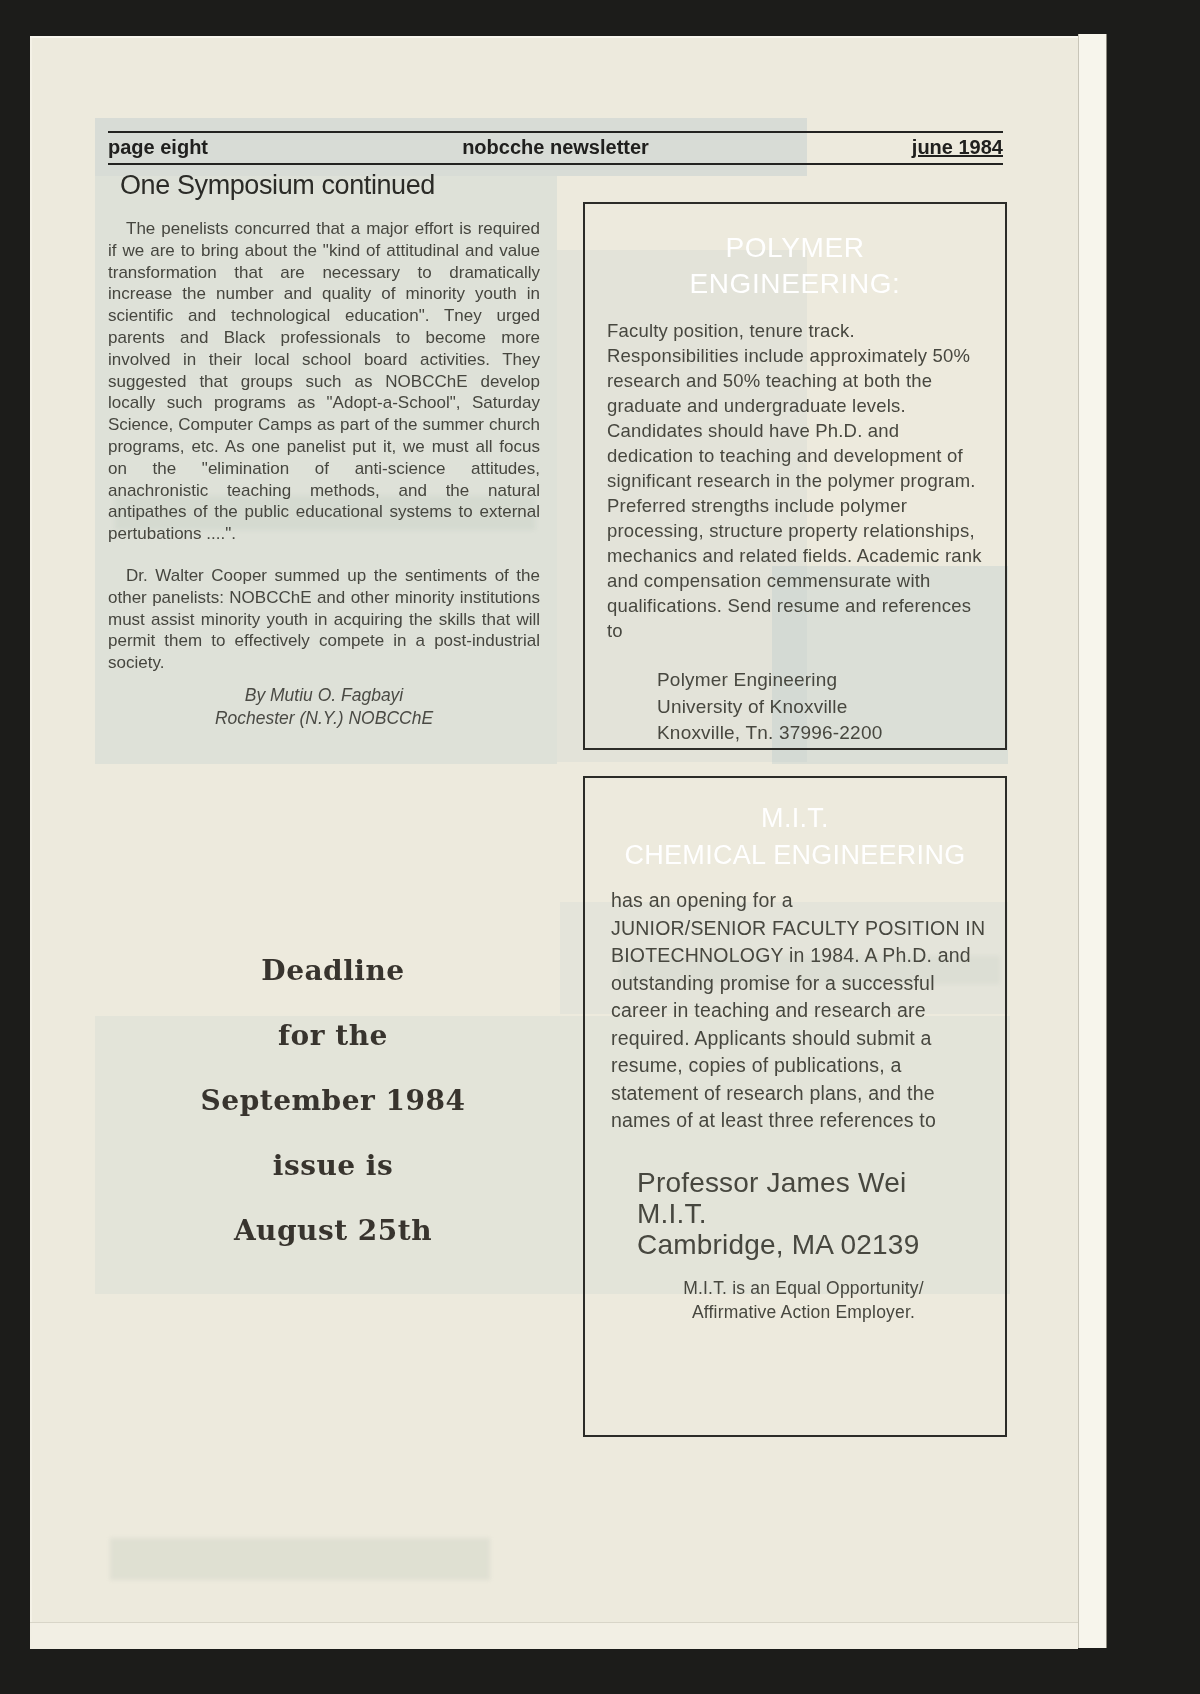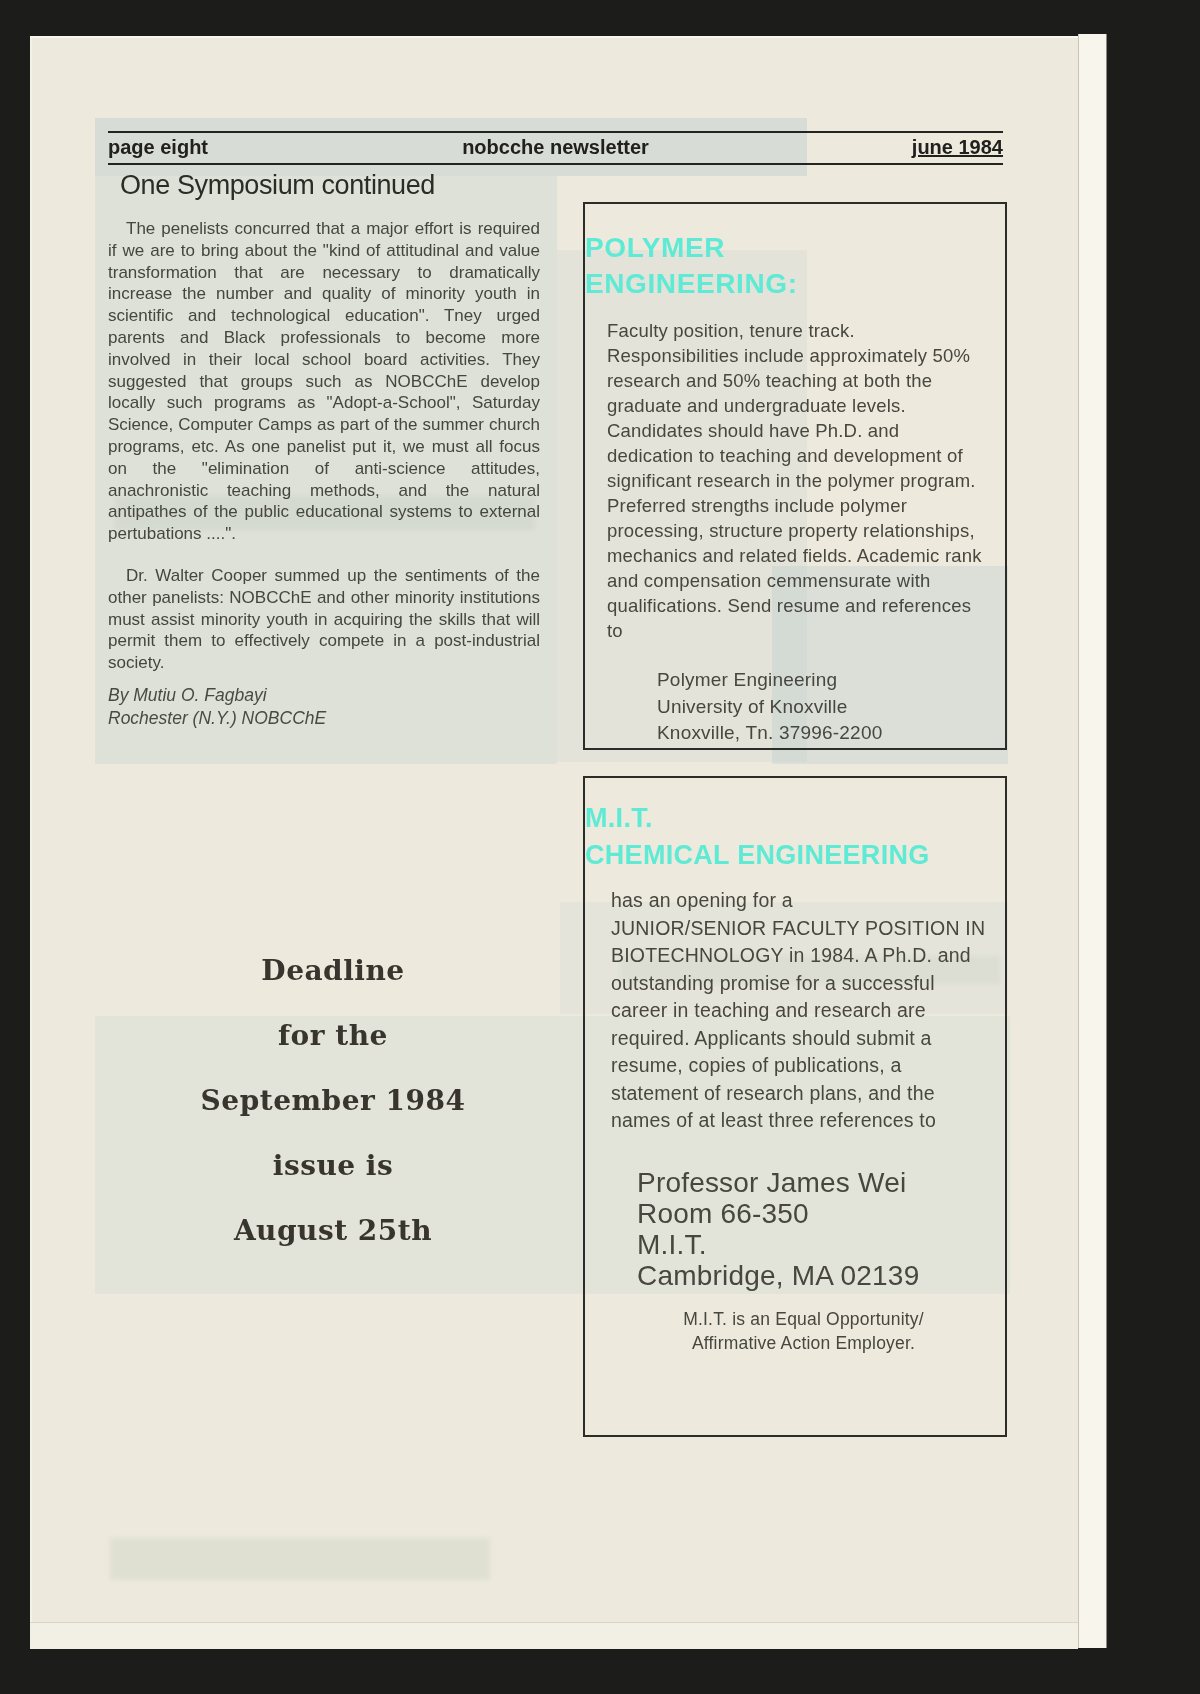--- a/index.html
+++ b/index.html
@@ -37,40 +37,40 @@
     position:absolute; left:120px; top:170px; width:480px;
     font-size:27px; font-weight:400; letter-spacing:-0.4px; color:#2b2b27;
   }
   .article {
     position:absolute; left:108px; top:218px; width:432px;
     font-size:17px; line-height:21.8px; color:#46463f; text-align:justify;
   }
   .article p { margin:0 0 20px 0; text-indent:18px; }
   .byline {
     position:absolute; left:108px; top:684px; width:432px;
-    font-style:italic; font-size:17.5px; line-height:23px; color:#4a4a44; text-align:left;
+    font-style:italic; font-size:17.5px; line-height:23px; color:#4a4a44; text-align:center;
   }
 
   
   .deadline {
     position:absolute; left:118px; top:938px; width:430px;
     font-family:"DejaVu Serif", serif; font-weight:700;
     font-size:28px; line-height:65px; text-align:center; color:#38342e;
     letter-spacing:0.5px;
   }
 
   
   .adbox {
     position:absolute; left:583px; width:424px;
     border:2.5px solid #2c2c28; background:transparent; box-sizing:border-box;
     color:#47473f; letter-spacing:0.2px;
   }
   .adbox.polymer { top:202px; height:548px; }
   .adbox.mit { top:776px; height:661px; }
-  .ad-title { text-align:left; font-weight:700; color:#5eead4; }
+  .ad-title { text-align:center; font-weight:400; color:#ffffff; }
   .polymer .ad-title { margin-top:26px; font-size:28px; line-height:36px; letter-spacing:0.6px; }
   .mit .ad-title { margin-top:22px; font-size:27px; line-height:37px; letter-spacing:0.3px; }
   .ad-title span { display:block; }
   .polymer .ad-body { margin:16px 20px 0 22px; font-size:18.5px; line-height:25px; }
   .mit .ad-body { margin:13px 16px 0 26px; font-size:19.5px; line-height:27.5px; }
   .ad-body span { display:block; }
   .ad-address { list-style:none; padding:0; }
   .polymer .ad-address { margin:24px 0 0 72px; font-size:19px; line-height:26.5px; }
   .mit .ad-address { margin:32px 0 8px 52px; font-size:28px; line-height:31px; }
   .ad-eeo { margin-top:16px; text-align:center; font-size:17.5px; line-height:24px; }
@@ -139,21 +139,20 @@
     <div class="ad-title">
       <span>M.I.T.</span>
       <span>CHEMICAL ENGINEERING</span>
     </div>
     <div class="ad-body">
       <span>has an opening for a</span>
       <span>JUNIOR/SENIOR FACULTY POSITION IN BIOTECHNOLOGY in 1984. A Ph.D. and outstanding promise for a successful career in teaching and research are required. Applicants should submit a resume, copies of publications, a statement of research plans, and the names of at least three references to</span>
     </div>
     <ul class="ad-address">
       <li>Professor James Wei</li>
-      <li>Room 66-350</li>
       <li>M.I.T.</li>
       <li>Cambridge, MA 02139</li>
     </ul>
     <div class="ad-eeo">
       <span>M.I.T. is an Equal Opportunity/</span>
       <span>Affirmative Action Employer.</span>
     </div>
   </div>
 
 </div>

